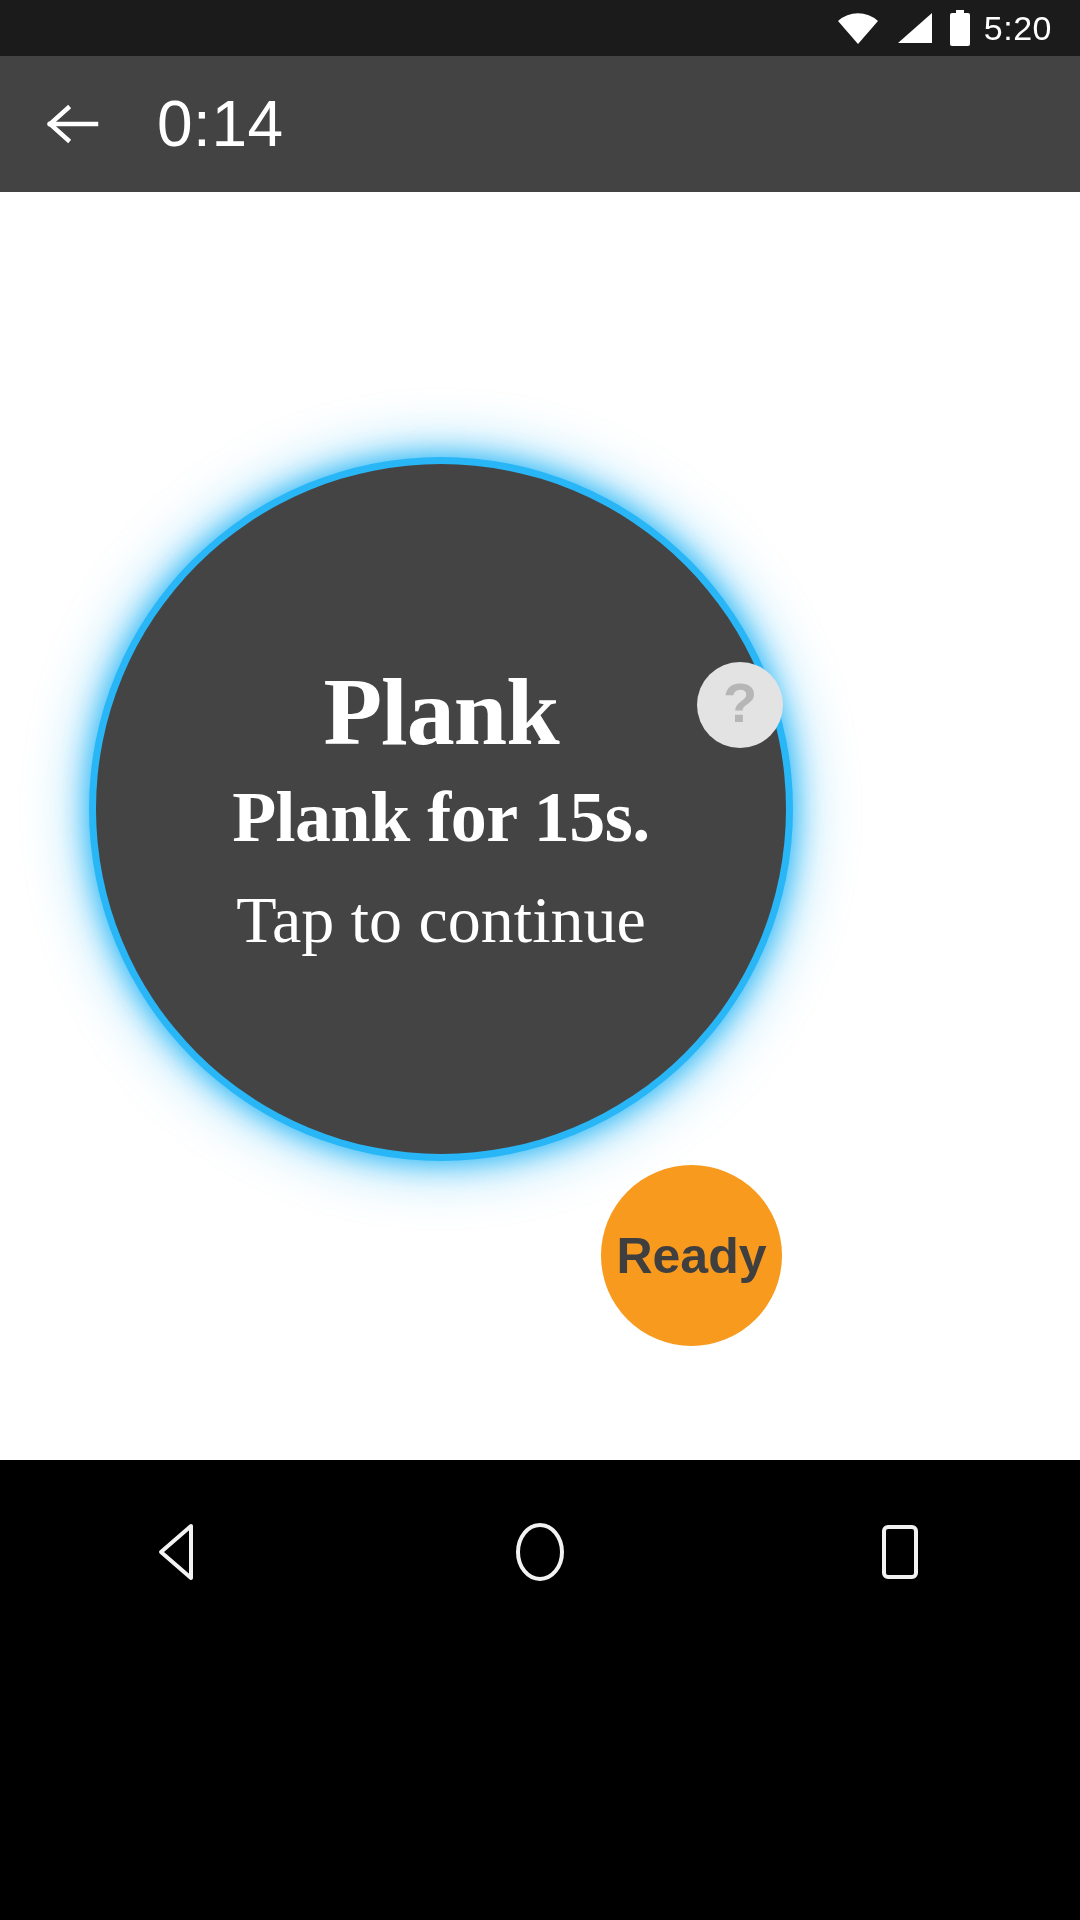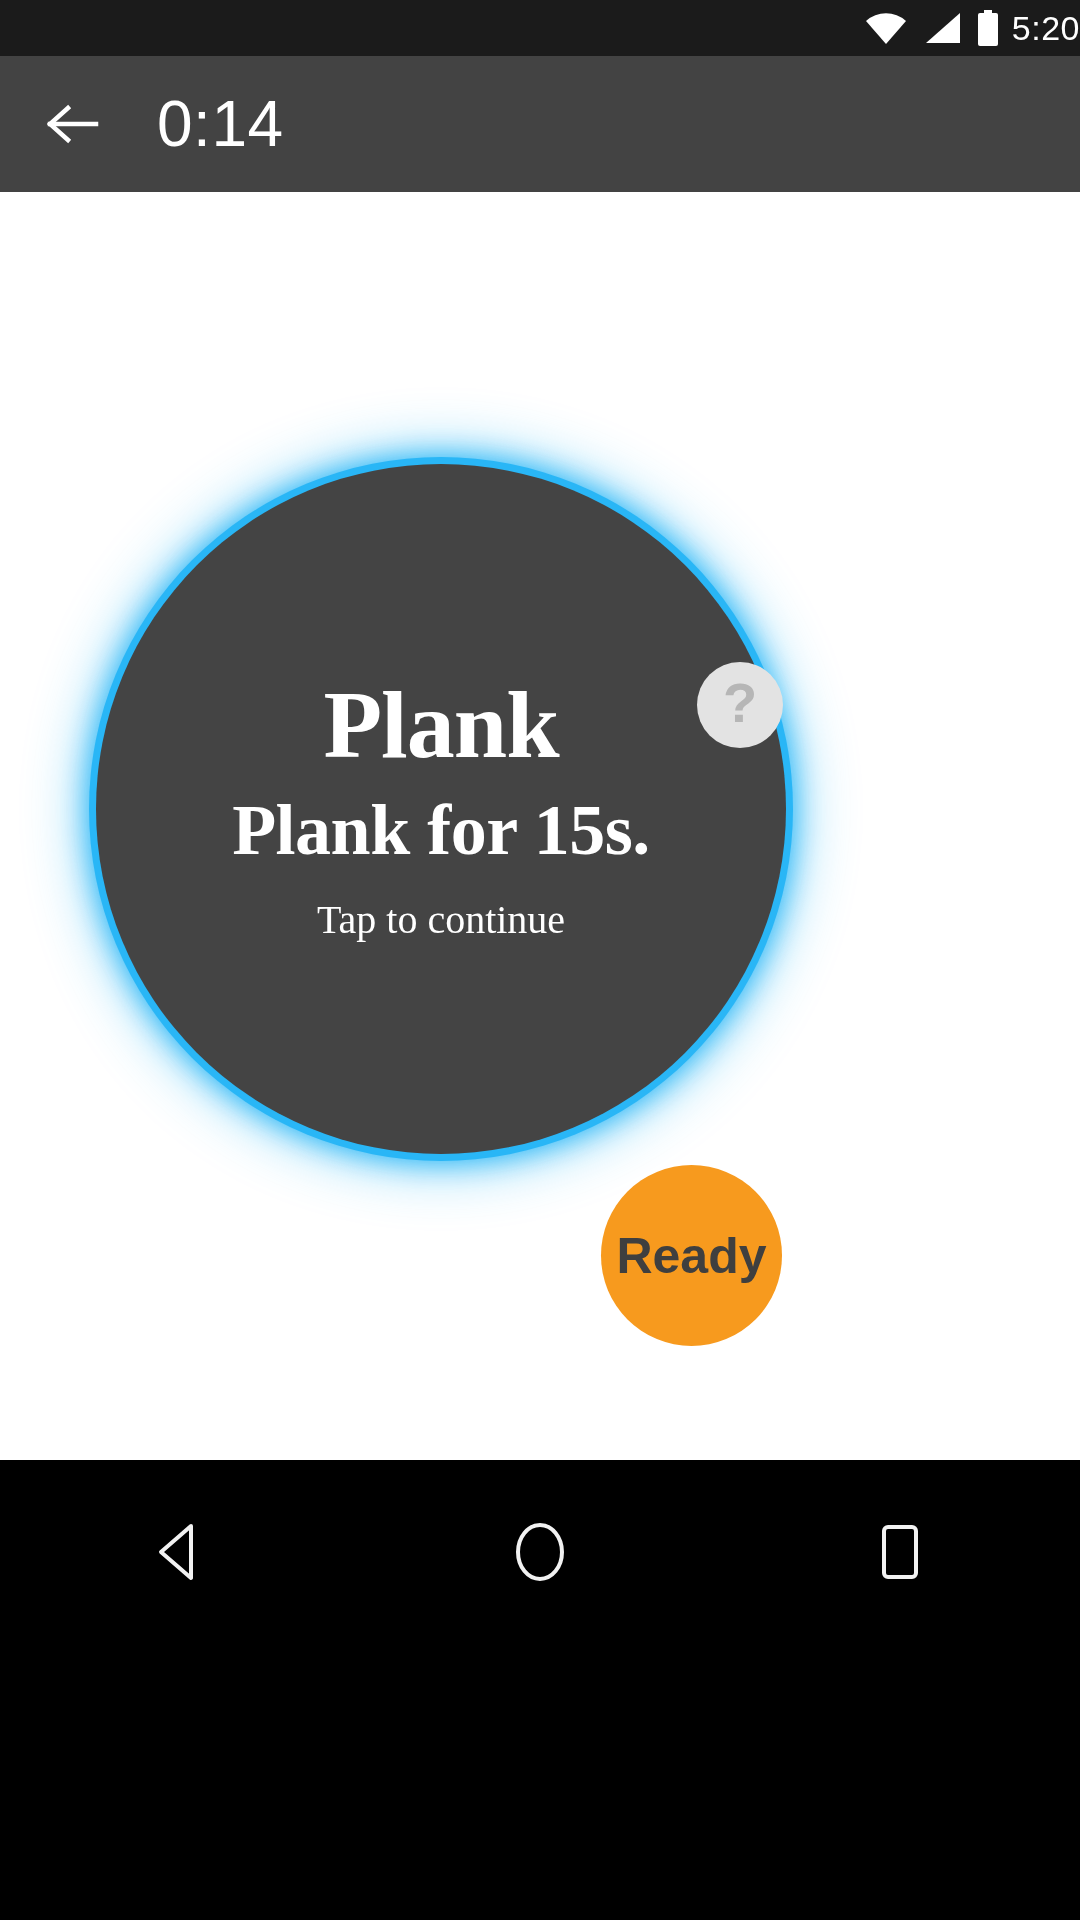--- a/index.html
+++ b/index.html
@@ -14,20 +14,21 @@
     width:1080px; height:1920px;
     background:#ffffff;
   }
 
   
   .status-bar {
     position:absolute; top:0; left:0;
     width:1080px; height:56px;
     background:#1b1b1b;
     display:flex; align-items:center; justify-content:flex-end;
+    padding-right:28px;
   }
   .status-icons { display:flex; align-items:center; gap:14px; }
   .icon-wifi { width:44px; height:32px; display:block; }
   .icon-signal { width:40px; height:32px; display:block; }
   .icon-battery { width:24px; height:36px; display:block; }
   .status-time {
     color:#ffffff; font-size:34px; letter-spacing:0.5px;
     margin-left:12px; line-height:1;
   }
 
@@ -86,21 +87,21 @@
     color:#ffffff;
     font-size:72px;
     font-weight:bold;
     line-height:1.05;
     margin-top:20px;
     letter-spacing:-0.5px;
     text-align:center;
   }
   .exercise-hint {
     color:#ffffff;
-    font-size:40px;
+    font-size:66px;
     font-weight:normal;
     line-height:1.05;
     margin-top:30px;
     text-align:center;
   }
 
   
   .help-button {
     position:absolute;
     left:697px; top:470px;

